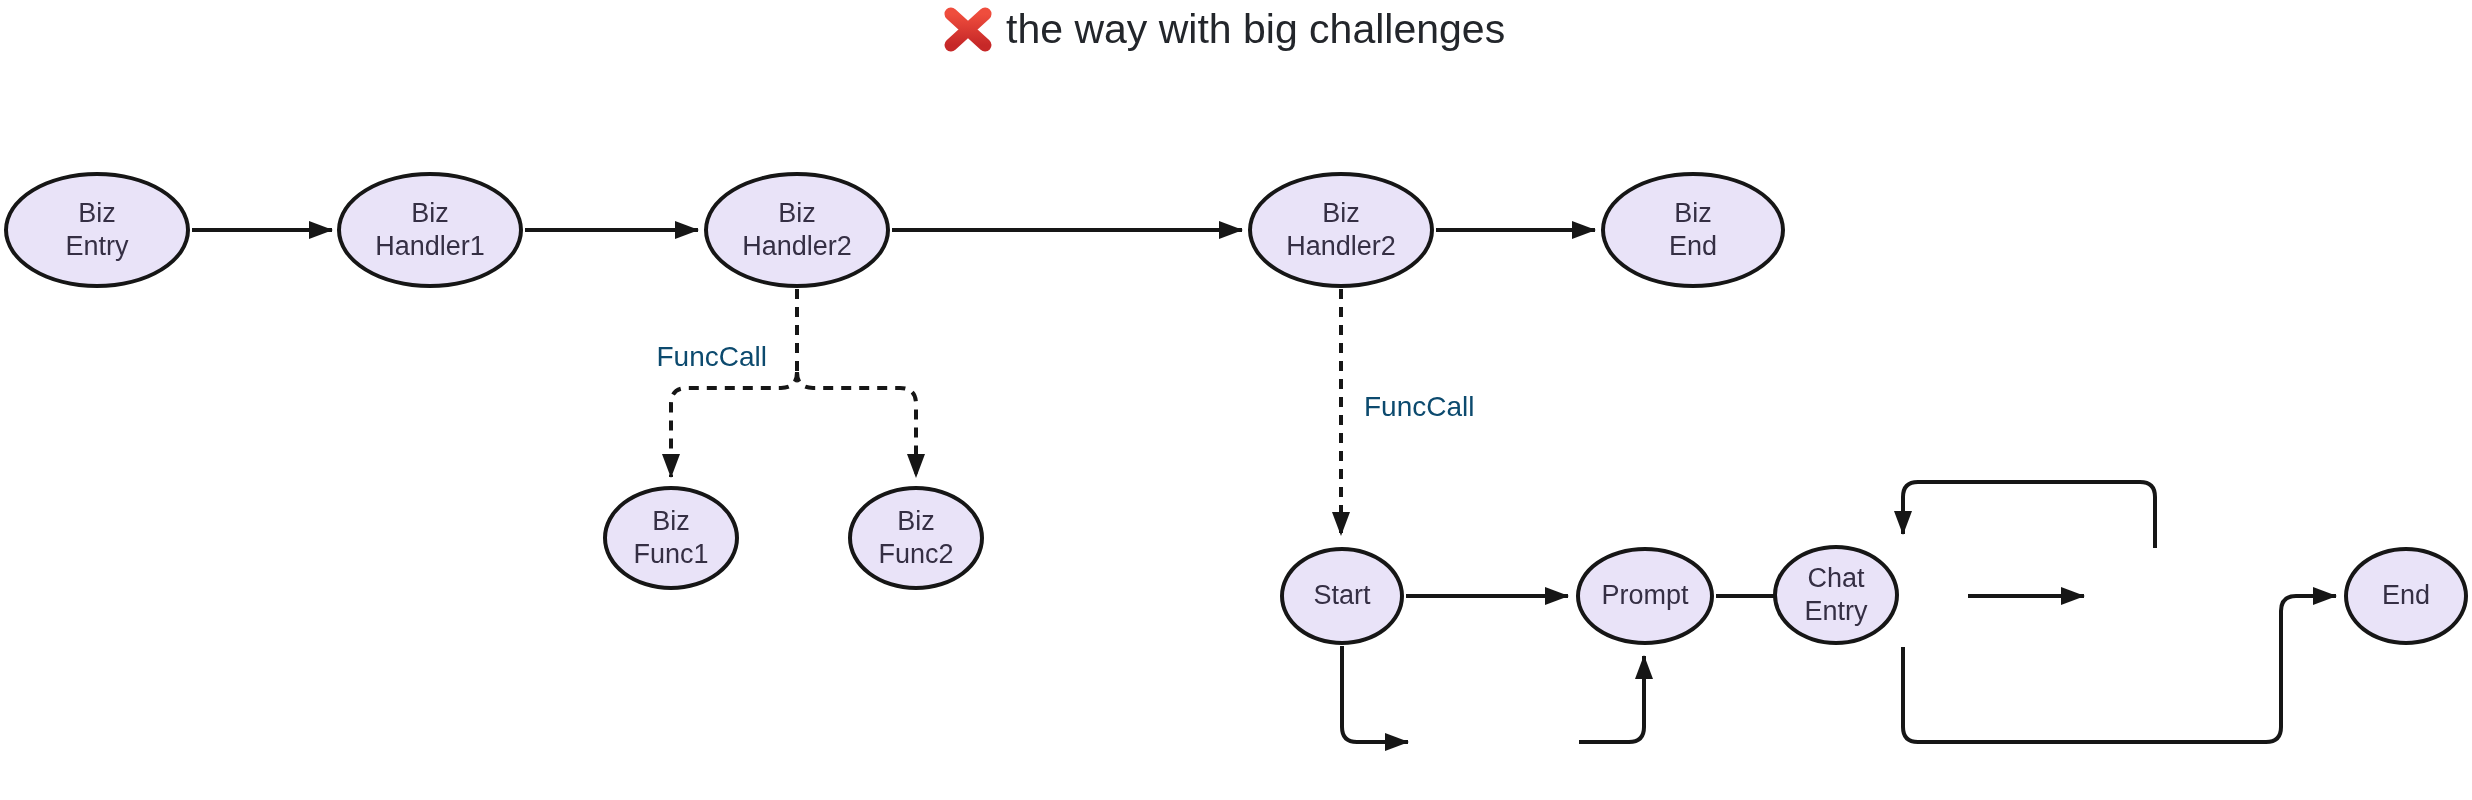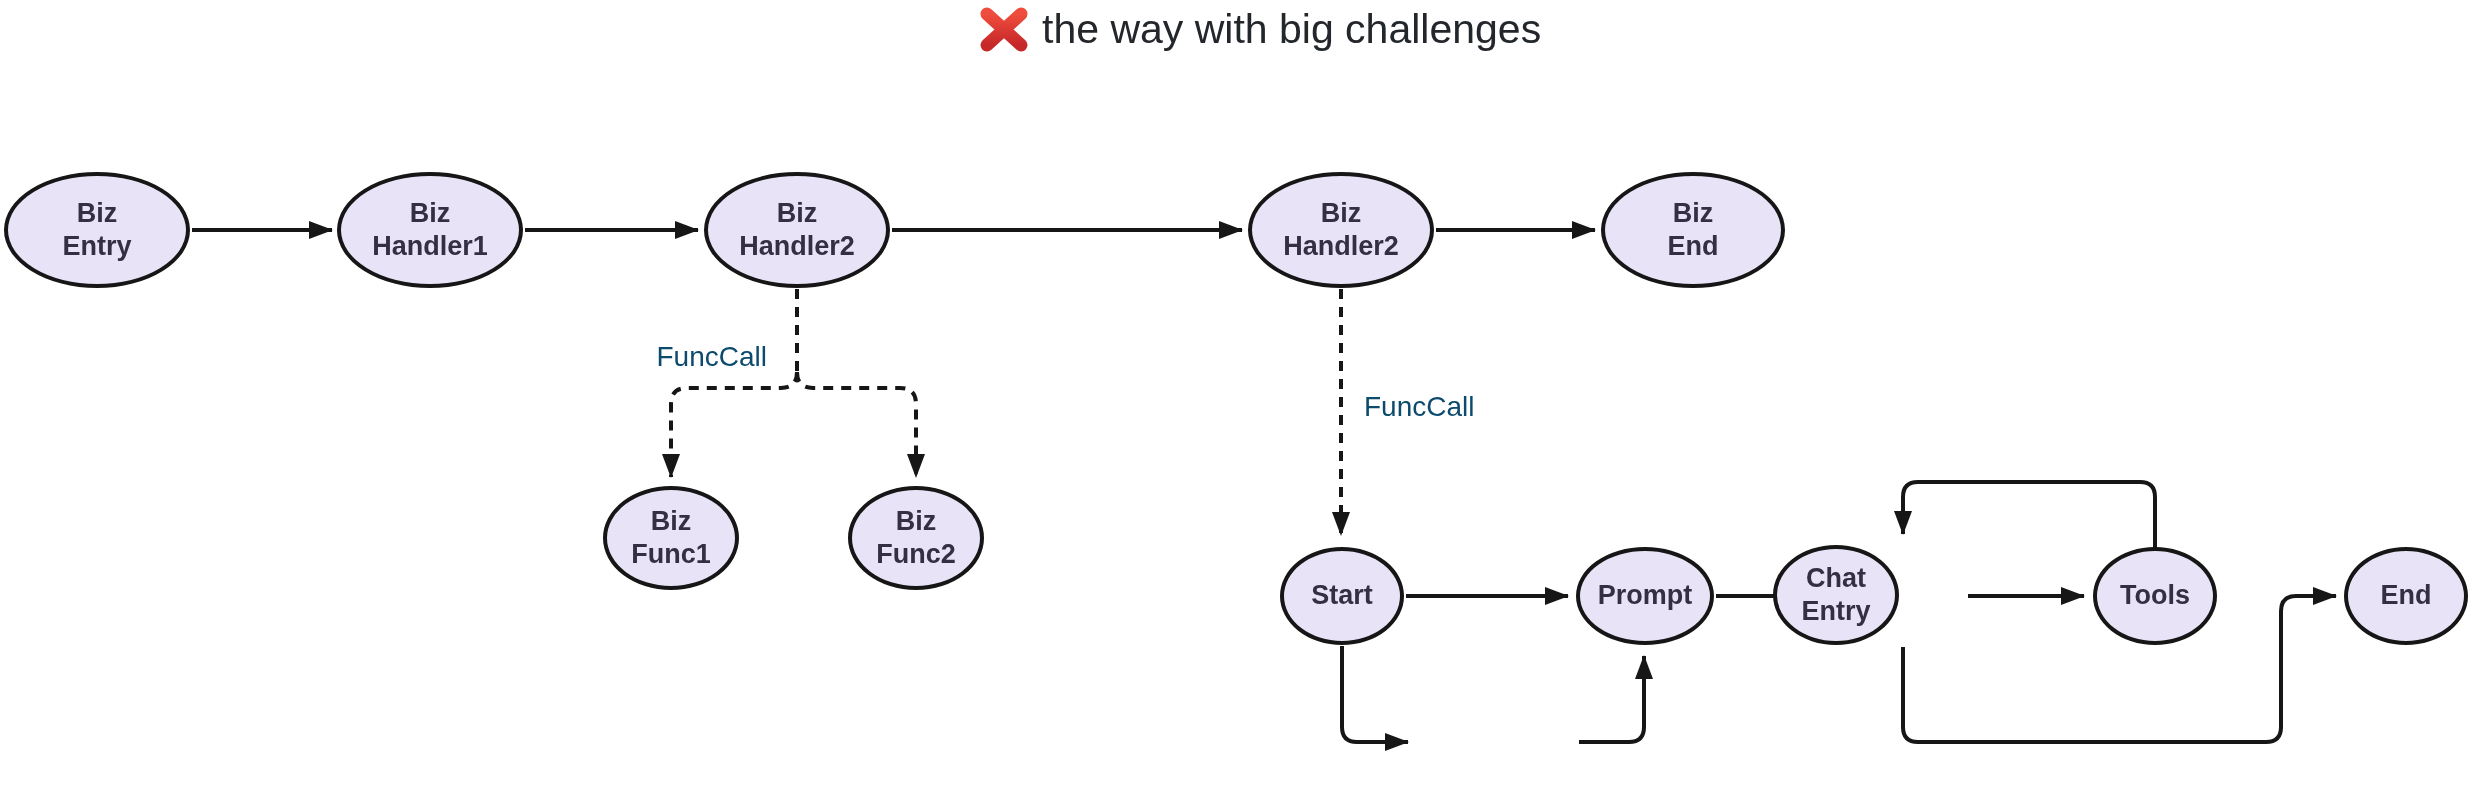--- a/index.html
+++ b/index.html
@@ -16,30 +16,29 @@
     background:#e9e3f8;
     border:4px solid #161616;
     border-radius:50%;
     display:flex;flex-direction:column;
     align-items:center;justify-content:center;
     box-sizing:border-box;
     color:#352f44;
     font-size:27px;line-height:1.24;
     text-align:center;
     white-space:nowrap;
-    font-weight:bold;
   }
   .edge-label{
     position:absolute;
     color:#0c4a6e;
     font-size:28px;
     white-space:nowrap;
   }
   #title-bar{
-    position:absolute;left:978px;top:0px;height:58px;
+    position:absolute;left:942px;top:0px;height:58px;
     display:flex;align-items:center;gap:12px;
   }
   #title-text{
     color:#23262b;
     font-size:41px;
     letter-spacing:0px;
   }
   .x-icon{display:block;}
 </style>
 </head>
@@ -135,22 +134,19 @@
 
   <div class="node" style="left:1280px;top:547px;width:124px;height:98px;">
     <span>Start</span>
   </div>
 
   <div class="node" style="left:1773px;top:545px;width:126px;height:100px;">
     <span>Chat</span>
     <span>Entry</span>
   </div>
 
-  <div class="node" style="left:2093px;top:547px;width:124px;height:98px;">
-    <span>Tools</span>
-  </div>
 
   <div class="node" style="left:2344px;top:547px;width:124px;height:98px;">
     <span>End</span>
   </div>
 
 
 </div>
 
 </body></html>

